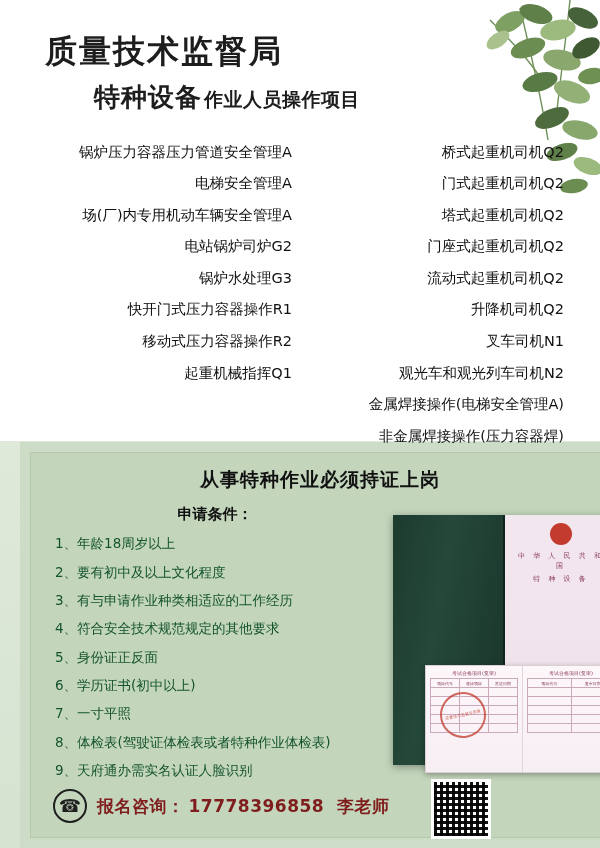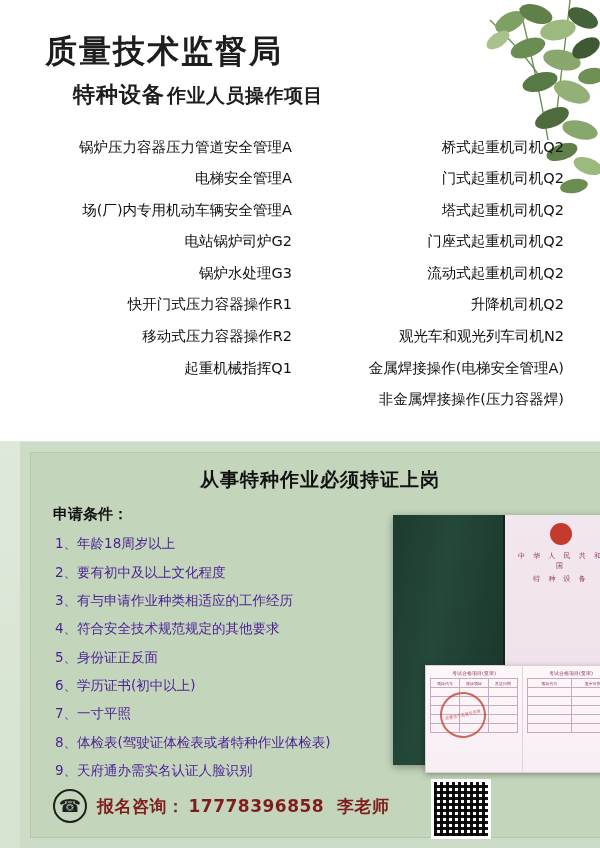--- a/index.html
+++ b/index.html
@@ -40,24 +40,25 @@
     letter-spacing: 2px;
     margin: 0 0 6px 0;
   }
   .title-2-wrap {
     display: flex;
     align-items: baseline;
     padding-left: 28px;
   }
   .title-2a {
     font-family: Liberation Mono, monospace;
-    font-size: 22px;
+    font-size: 26px;
     font-weight: bold;
     color: #1d1d1d;
     letter-spacing: 1px;
+    margin-left: 21px;
   }
   .title-2b {
     font-family: "DejaVu Sans", sans-serif;
     font-size: 19px;
     font-weight: bold;
     color: #1d1d1d;
     letter-spacing: 0.5px;
     margin-left: 2px;
   }
 
@@ -110,25 +111,26 @@
     display: flex;
     gap: 8px;
   }
   .reqs { width: 330px; }
   .reqs-head {
     font-family: "DejaVu Sans", sans-serif;
     font-size: 15px;
     font-weight: bold;
     color: #111;
     margin: 4px 0 6px 6px;
+    text-align: center;
   }
   .req {
     font-family: "DejaVu Sans", sans-serif;
     font-size: 13.5px;
-    color: #4c1d95;
+    color: #14532d;
     padding: 5.2px 0 5.2px 8px;
     white-space: nowrap;
   }
 
   
   .cert {
     position: relative;
     flex: 1;
     margin-top: 2px;
   }
@@ -315,20 +317,21 @@
       <div class="item">移动式压力容器操作R2</div>
       <div class="item">起重机械指挥Q1</div>
     </div>
     <div class="col">
       <div class="item">桥式起重机司机Q2</div>
       <div class="item">门式起重机司机Q2</div>
       <div class="item">塔式起重机司机Q2</div>
       <div class="item">门座式起重机司机Q2</div>
       <div class="item">流动式起重机司机Q2</div>
       <div class="item">升降机司机Q2</div>
+      <div class="item">叉车司机N1</div>
       <div class="item">观光车和观光列车司机N2</div>
       <div class="item">金属焊接操作(电梯安全管理A)</div>
       <div class="item">非金属焊接操作(压力容器焊)</div>
     </div>
   </div>
 
   <div class="panel">
     <div class="panel-inner">
       <div class="panel-title">从事特种作业必须持证上岗</div>
       <div class="panel-body">

